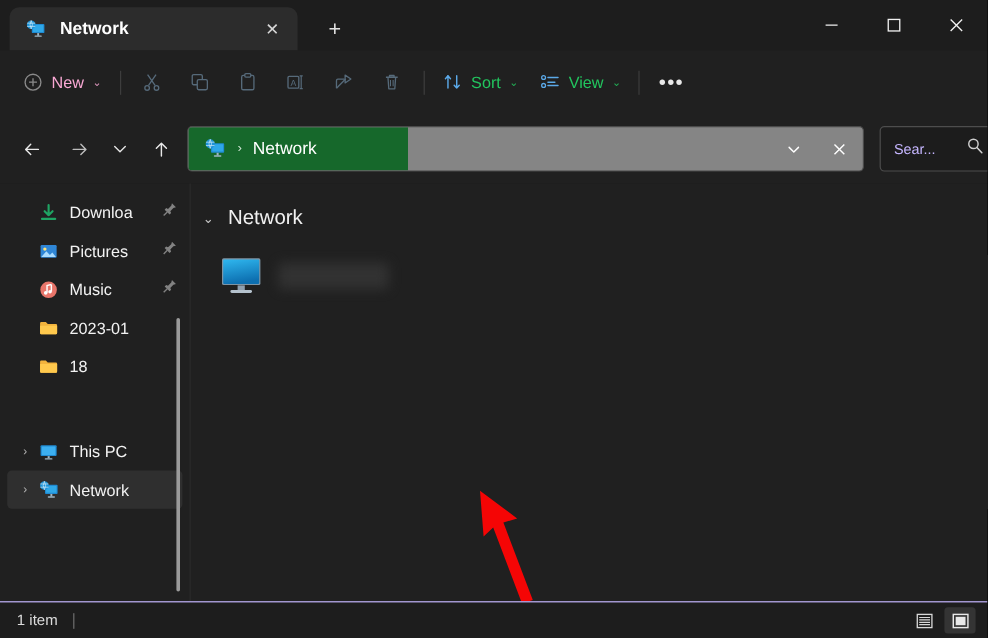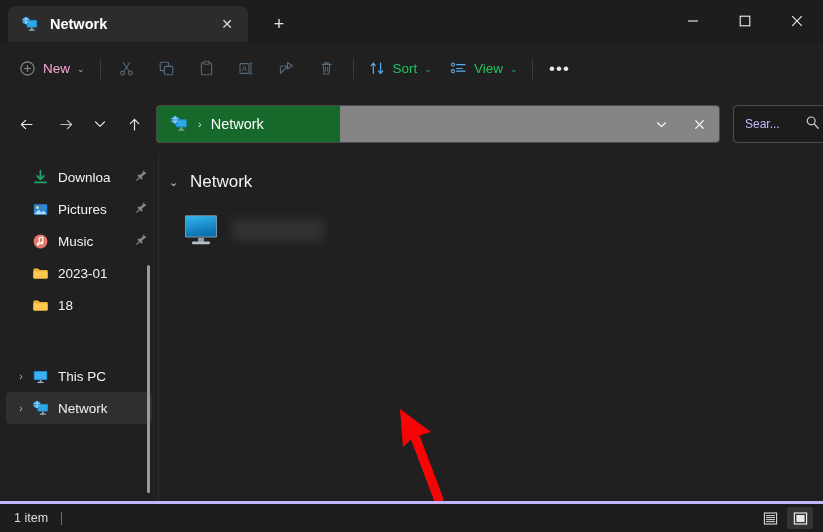--- a/index.html
+++ b/index.html
@@ -249,21 +249,21 @@
   .arrow-annot {
     position: absolute; left: 235px; top: 252px;
     pointer-events: none;
   }
 
   
   .statusbar {
     position: absolute; left: 0; bottom: 0;
     width: 823px; height: 31px;
     background: #1d1d1d;
-    border-top: 3px solid #c4b5fd;
+    border-top: 1px solid #c4b5fd;
     display: flex; align-items: center;
   }
   .status-txt { color: #dcdcdc; font-size: 12.5px; margin-left: 14px; }
   .status-sep { width: 1px; height: 13px; background: #6f6f6f; margin-left: 13px; }
   .viewtoggles {
     margin-left: auto; margin-right: 10px;
     display: flex; align-items: center; gap: 4px;
   }
   .vt {
     width: 26px; height: 22px;

